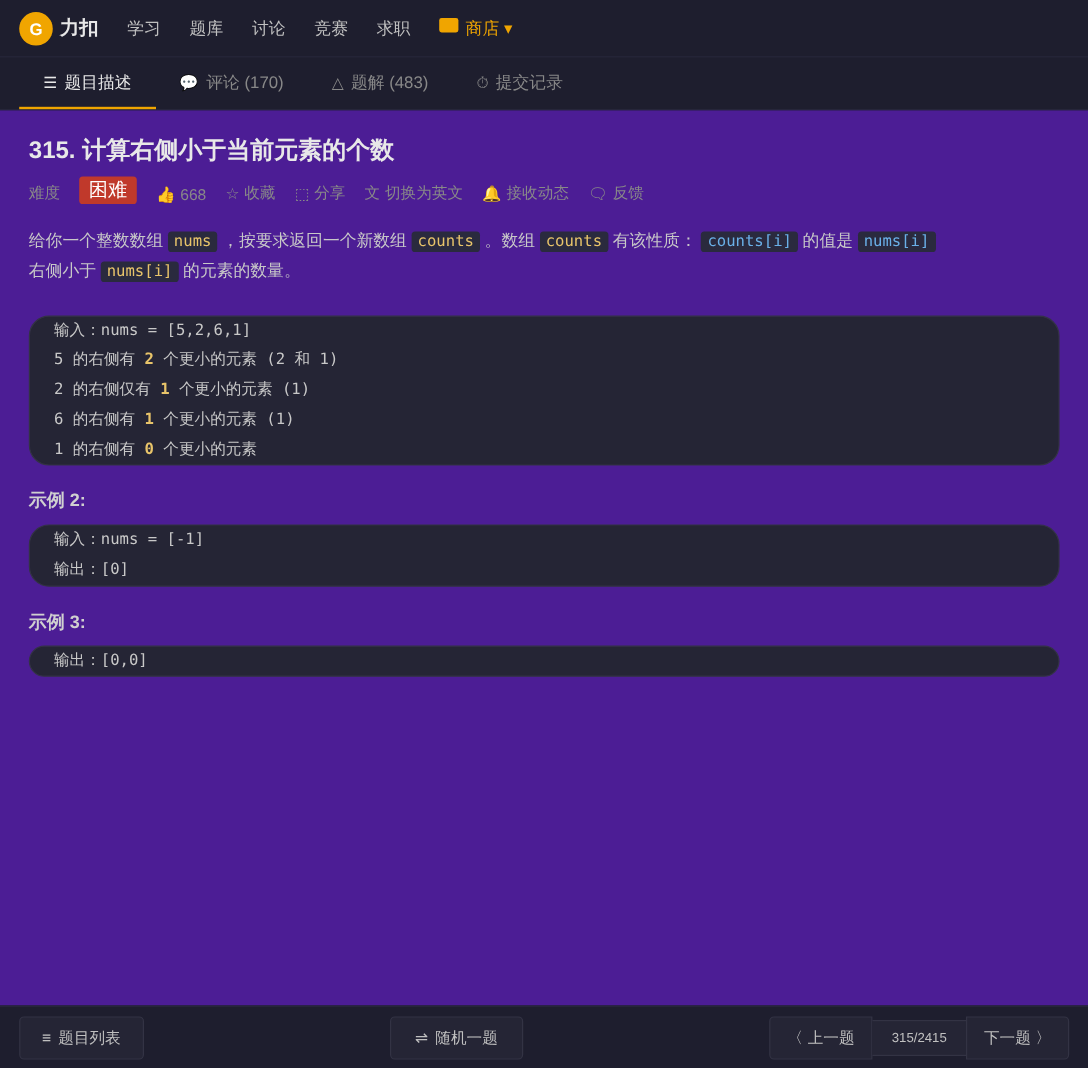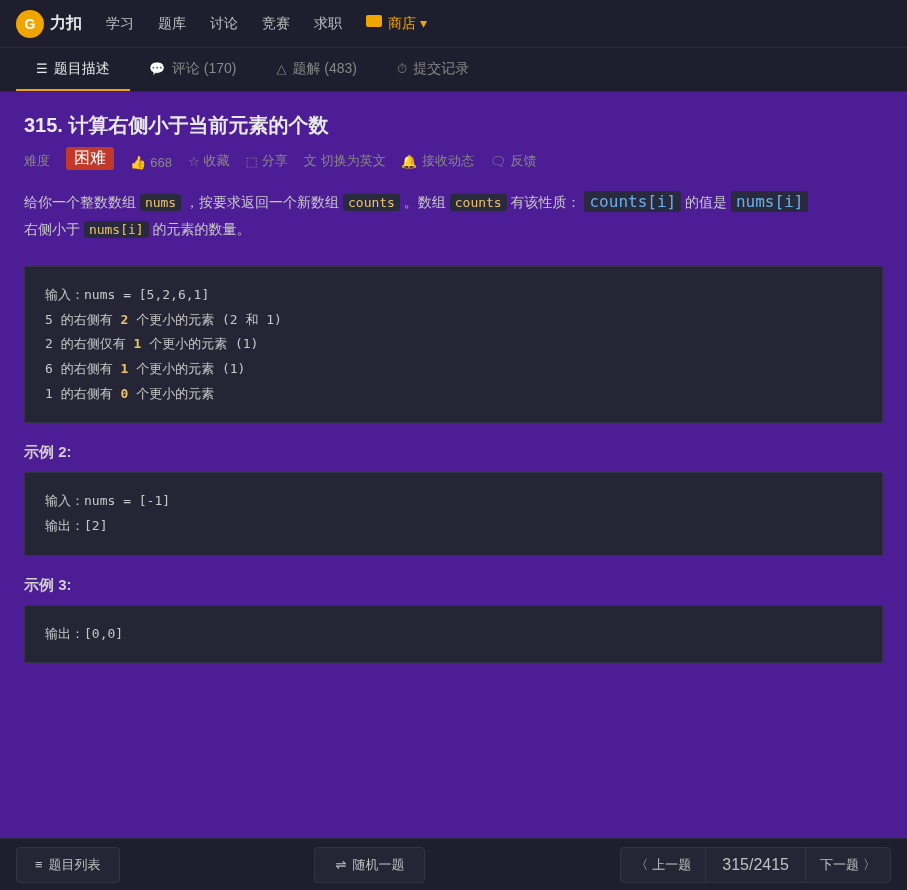--- a/index.html
+++ b/index.html
@@ -149,37 +149,37 @@
       border-radius: 3px;
       font-family: monospace;
       font-size: 13px;
     }
     .inline-code-blue {
       background: #2a2a3e;
       color: #6ab0e8;
       padding: 1px 5px;
       border-radius: 3px;
       font-family: monospace;
-      font-size: 16px;
+      font-size: 13px;
     }
 
     
     .section-heading {
       font-size: 15px;
       color: #d0d0d0;
       font-weight: bold;
       margin-bottom: 10px;
     }
 
     
     .example-box {
       background: #252535;
       border: 1px solid #333344;
-      border-radius: 2px;
-      padding: 16px 20px;
+      border-radius: 17px;
+      padding: 0 20px;
       margin-bottom: 20px;
       font-family: monospace;
       font-size: 13px;
       color: #c8c8c8;
       line-height: 1.9;
     }
     .example-box .highlight-num {
       color: #e8c46a;
       font-weight: bold;
     }
@@ -238,21 +238,21 @@
       border: 1px solid #333344;
       cursor: pointer;
       font-size: 13px;
     }
     .footer-page-num {
       padding: 8px 16px;
       background: #252535;
       color: #c0c0c0;
       border-top: 1px solid #333344;
       border-bottom: 1px solid #333344;
-      font-size: 16px;
+      font-size: 11px;
     }
   </style>
 </head>
 <body>
 
 <nav class="top-nav">
   <div class="logo">
     <div class="logo-icon">G</div>
     <span>力扣</span>
   </div>
@@ -344,21 +344,21 @@
     <div>输入：nums = [5,2,6,1]</div>
     <div>5 的右侧有 <span class="highlight-num">2</span> 个更小的元素 (2 和 1)</div>
     <div>2 的右侧仅有 <span class="highlight-num">1</span> 个更小的元素 (1)</div>
     <div>6 的右侧有 <span class="highlight-num">1</span> 个更小的元素 (1)</div>
     <div>1 的右侧有 <span class="highlight-num">0</span> 个更小的元素</div>
   </div>
 
   <div class="section-heading">示例 2:</div>
   <div class="example-box">
     <div>输入：nums = [-1]</div>
-    <div>输出：[2]</div>
+    <div>输出：[0]</div>
   </div>
 
   <div class="section-heading">示例 3:</div>
   <div class="example-box">
     <div>输出：[0,0]</div>
   </div>
 
 </div>
 
 <div class="footer-bar">

